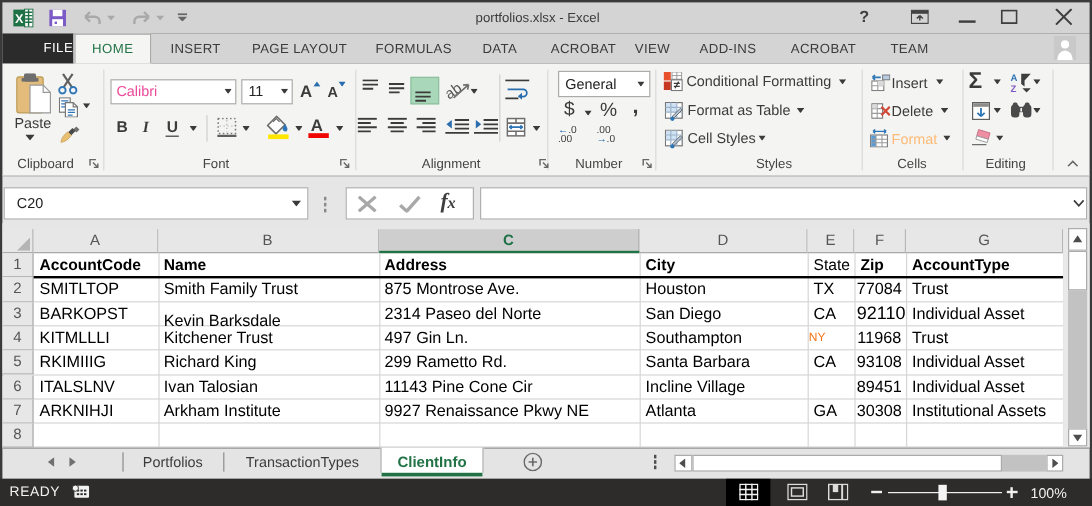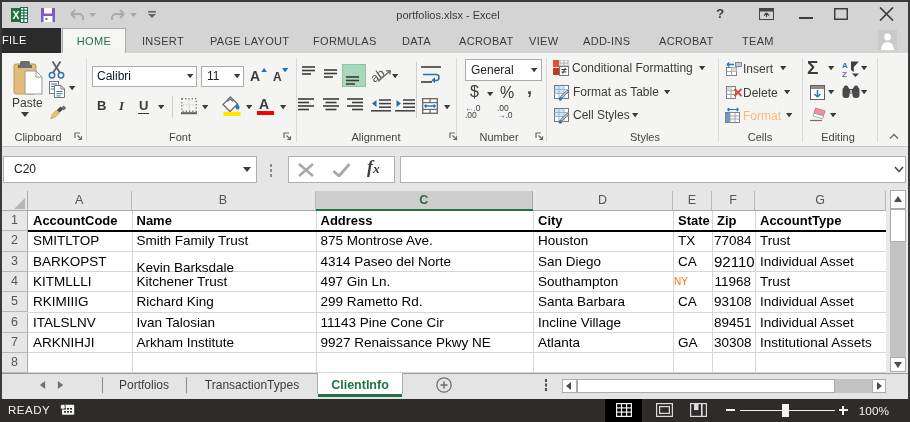--- a/index.html
+++ b/index.html
@@ -60,21 +60,21 @@
 </svg>
 <div class="ab" style="left:799px;top:16.5px;width:14px;height:2.2px;background:#3e3e3e"></div>
 <svg class="ab" style="left:834px;top:8px" width="14" height="12" viewBox="0 0 14 12">
     <rect x="0.75" y="0.75" width="12.5" height="10.5" fill="none" stroke="#3e3e3e" stroke-width="1.5"></rect>
   </svg>
 <svg class="ab" style="left:879px;top:7px" width="15" height="14" viewBox="0 0 15 14">
     <path d="M1 0.5 L14 13.5 M14 0.5 L1 13.5" stroke="#3e3e3e" stroke-width="1.7"></path>
   </svg>
 
 <div class="ab" style="left:2px;top:28px;width:906px;height:25px;background:#d4d4d4"></div>
-<div class="ab" style="left:2px;top:28px;width:59px;height:25px;background:#2b2b2b;color:#fff;font-size:11px;text-align:left;line-height:25px;letter-spacing:.4px">FILE</div>
+<div class="ab" style="left:2px;top:28px;width:59px;height:25px;background:#2b2b2b;color:#fff;font-size:11px;text-align:right;line-height:25px;letter-spacing:.4px">FILE</div>
 <div class="ab" style="left:62px;top:28px;width:64px;height:25px;background:#f5f5f4;border:1px solid #ababab;border-bottom:none;box-sizing:border-box;color:#217346;font-size:11px;text-align:center;line-height:24px;letter-spacing:.4px">HOME</div>
 <div class="ab tt" style="left:142px;top:35px;letter-spacing:.3px">INSERT</div>
 <div class="ab tt" style="left:210px;top:35px;letter-spacing:.3px">PAGE LAYOUT</div>
 <div class="ab tt" style="left:313px;top:35px;letter-spacing:.3px">FORMULAS</div>
 <div class="ab tt" style="left:402px;top:35px;letter-spacing:.3px">DATA</div>
 <div class="ab tt" style="left:459px;top:35px;letter-spacing:.3px">ACROBAT</div>
 <div class="ab tt" style="left:529px;top:35px;letter-spacing:.3px">VIEW</div>
 <div class="ab tt" style="left:583px;top:35px;letter-spacing:.3px">ADD-INS</div>
 <div class="ab tt" style="left:659px;top:35px;letter-spacing:.3px">ACROBAT</div>
 <div class="ab tt" style="left:742px;top:35px;letter-spacing:.3px">TEAM</div>
@@ -136,21 +136,21 @@
  <path d="M11.2 4.8 L13.6 2.4 L16.2 5 L13.8 7.4 z" fill="#6f6f6f"></path>
  <path d="M6.8 7.2 L10.4 3.6 L13 6.2 L9.4 9.8 z" fill="#494949"></path>
  <path d="M0.8 15.8 q0-4.5 5.6-8.9 l3 3 q-3.4 4.9 -8.6 5.9z" fill="#e9bf72" stroke="#c9a25c" stroke-width=".7"></path>
 </svg>
 <div class="ab" style="left:8px;top:131px;width:60px;text-align:center;font-size:11px;color:#444">Clipboard</div>
 <svg class="ab" style="left:74px;top:132px" width="9" height="9" viewBox="0 0 9 9">
     <path d="M1 6 V1 h5" stroke="#686868" fill="none" stroke-width="1.2"></path>
     <path d="M3.5 3.5 L7.5 7.5 M7.5 4.2 v3.3 h-3.3" stroke="#686868" fill="none" stroke-width="1.2"></path>
   </svg>
 
-<div class="ab" style="left:92px;top:66px;width:105px;height:21px;background:#fff;border:1px solid #ababab;box-sizing:border-box;font-size:12px;color:#0f172a;line-height:19px;padding-left:4px">Calibri</div>
+<div class="ab" style="left:92px;top:66px;width:105px;height:21px;background:#fff;border:1px solid #ababab;box-sizing:border-box;font-size:12px;color:#ec4899;line-height:19px;padding-left:4px">Calibri</div>
 <svg class="ab" style="left:187px;top:74px" width="6.2" height="4.4" viewBox="0 0 7 5">
     <polygon points="0,0 7,0 3.5,5" fill="#3b3b3b"></polygon>
   </svg>
 <div class="ab" style="left:201px;top:66px;width:43px;height:21px;background:#fff;border:1px solid #ababab;box-sizing:border-box;font-size:12px;color:#222;line-height:19px;padding-left:5px">11</div>
 <svg class="ab" style="left:234px;top:74px" width="6.2" height="4.4" viewBox="0 0 7 5">
     <polygon points="0,0 7,0 3.5,5" fill="#3b3b3b"></polygon>
   </svg>
 <div class="ab" style="left:250px;top:68px;font-size:14px;font-weight:bold;color:#3b3b3b">A</div>
 <svg class="ab" style="left:261px;top:68px" width="6.2" height="4.4" viewBox="0 0 7 5">
     <polygon points="0,5 7,5 3.5,0" fill="#2a6dad"></polygon>
@@ -478,33 +478,33 @@
 <div class="ab" style="left:28px;top:291.2px;width:858px;height:1px;background:#d6d6d6"></div>
 <div class="ab" style="left:28px;top:311.5px;width:858px;height:1px;background:#d6d6d6"></div>
 <div class="ab" style="left:28px;top:331.8px;width:858px;height:1px;background:#d6d6d6"></div>
 <div class="ab" style="left:28px;top:352.1px;width:858px;height:1px;background:#d6d6d6"></div>
 <div class="ab" style="left:28px;top:372.4px;width:858px;height:1px;background:#d6d6d6"></div>
 <div class="ab" style="left:28px;top:229.5px;width:858px;height:2px;background:#000"></div>
 <div class="ab" style="left:33.0px;top:211.0px;font-weight:bold;font-size:13px;color:#000;height:20.3px;line-height:20.3px;white-space:nowrap">AccountCode</div>
 <div class="ab" style="left:136.5px;top:211.0px;font-weight:bold;font-size:13px;color:#000;height:20.3px;line-height:20.3px;white-space:nowrap">Name</div>
 <div class="ab" style="left:320.5px;top:211.0px;font-weight:bold;font-size:13px;color:#000;height:20.3px;line-height:20.3px;white-space:nowrap">Address</div>
 <div class="ab" style="left:538.0px;top:211.0px;font-weight:bold;font-size:13px;color:#000;height:20.3px;line-height:20.3px;white-space:nowrap">City</div>
-<div class="ab" style="left:678.0px;top:211.0px;font-weight:bold;font-size:13px;color:#000;height:20.3px;line-height:20.3px;white-space:nowrap">State</div>
+<div class="ab" style="left:678.0px;top:211.0px;font-weight:normal;font-size:13px;color:#000;height:20.3px;line-height:20.3px;white-space:nowrap">State</div>
 <div class="ab" style="left:717.0px;top:211.0px;font-weight:bold;font-size:13px;color:#000;height:20.3px;line-height:20.3px;white-space:nowrap">Zip</div>
 <div class="ab" style="left:760.0px;top:211.0px;font-weight:bold;font-size:13px;color:#000;height:20.3px;line-height:20.3px;white-space:nowrap">AccountType</div>
 <div class="ab" style="left:33.0px;top:231.3px;font-size:13.5px;color:#000;height:20.3px;line-height:20.3px;white-space:nowrap">SMITLTOP</div>
 <div class="ab" style="left:136.5px;top:231.3px;font-size:13.5px;color:#000;height:20.3px;line-height:20.3px;white-space:nowrap">Smith Family Trust</div>
 <div class="ab" style="left:320.5px;top:231.3px;font-size:13.5px;color:#000;height:20.3px;line-height:20.3px;white-space:nowrap">875 Montrose Ave.</div>
 <div class="ab" style="left:538.0px;top:231.3px;font-size:13.5px;color:#000;height:20.3px;line-height:20.3px;white-space:nowrap">Houston</div>
 <div class="ab" style="left:678.0px;top:231.3px;font-size:13.5px;color:#000;height:20.3px;line-height:20.3px;white-space:nowrap">TX</div>
 <div class="ab" style="left:714.0px;top:231.3px;width:37.0px;height:20.3px;font-size:13.5px;color:#000;text-align:right;line-height:20.3px;white-space:nowrap">77084</div>
 <div class="ab" style="left:760.0px;top:231.3px;font-size:13.5px;color:#000;height:20.3px;line-height:20.3px;white-space:nowrap">Trust</div>
 <div class="ab" style="left:33.0px;top:251.6px;font-size:13.5px;color:#000;height:20.3px;line-height:20.3px;white-space:nowrap">BARKOPST</div>
 <div class="ab" style="left:136.5px;top:258px;font-size:13.5px;color:#000;height:20.3px;line-height:20.3px;white-space:nowrap">Kevin Barksdale</div>
-<div class="ab" style="left:320.5px;top:251.6px;font-size:13.5px;color:#000;height:20.3px;line-height:20.3px;white-space:nowrap">4314 Paseo del Norte</div>
+<div class="ab" style="left:320.5px;top:251.6px;font-size:13.5px;color:#000;height:20.3px;line-height:20.3px;white-space:nowrap">2314 Paseo del Norte</div>
 <div class="ab" style="left:538.0px;top:251.6px;font-size:13.5px;color:#000;height:20.3px;line-height:20.3px;white-space:nowrap">San Diego</div>
 <div class="ab" style="left:678.0px;top:251.6px;font-size:13.5px;color:#000;height:20.3px;line-height:20.3px;white-space:nowrap">CA</div>
 <div class="ab" style="left:714.0px;top:251.6px;width:37.0px;height:20.3px;font-size:15px;color:#000;text-align:right;line-height:20.3px;white-space:nowrap">92110</div>
 <div class="ab" style="left:760.0px;top:251.6px;font-size:13.5px;color:#000;height:20.3px;line-height:20.3px;white-space:nowrap">Individual Asset</div>
 <div class="ab" style="left:33.0px;top:271.9px;font-size:13.5px;color:#000;height:20.3px;line-height:20.3px;white-space:nowrap">KITMLLLI</div>
 <div class="ab" style="left:136.5px;top:271.9px;font-size:13.5px;color:#000;height:20.3px;line-height:20.3px;white-space:nowrap">Kitchener Trust</div>
 <div class="ab" style="left:320.5px;top:271.9px;font-size:13.5px;color:#000;height:20.3px;line-height:20.3px;white-space:nowrap">497 Gin Ln.</div>
 <div class="ab" style="left:538.0px;top:271.9px;font-size:13.5px;color:#000;height:20.3px;line-height:20.3px;white-space:nowrap">Southampton</div>
 <div class="ab" style="left:674px;top:271.9px;font-size:10px;color:#f97316;height:20.3px;line-height:20.3px;white-space:nowrap">NY</div>
 <div class="ab" style="left:714.0px;top:271.9px;width:37.0px;height:20.3px;font-size:13.5px;color:#000;text-align:right;line-height:20.3px;white-space:nowrap">11968</div>

